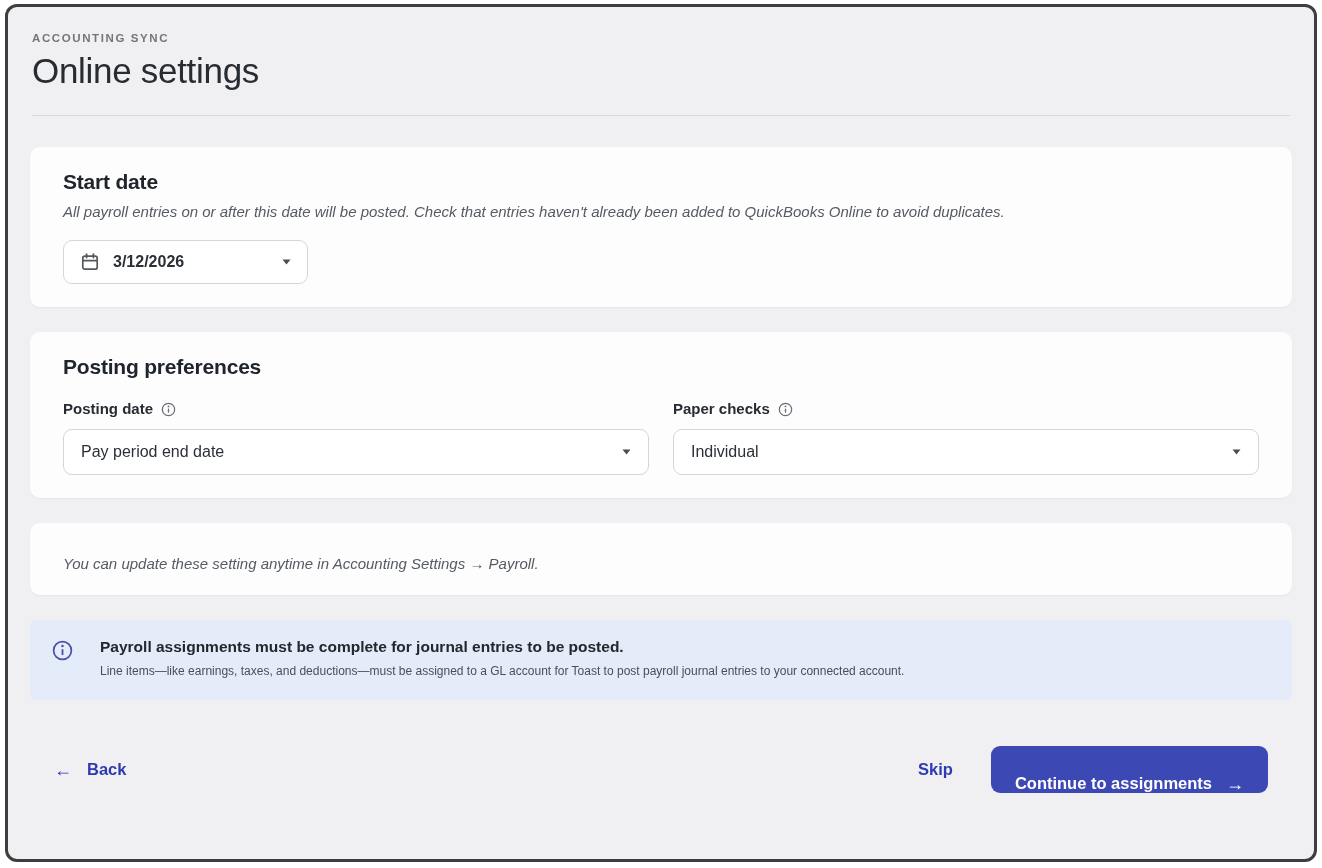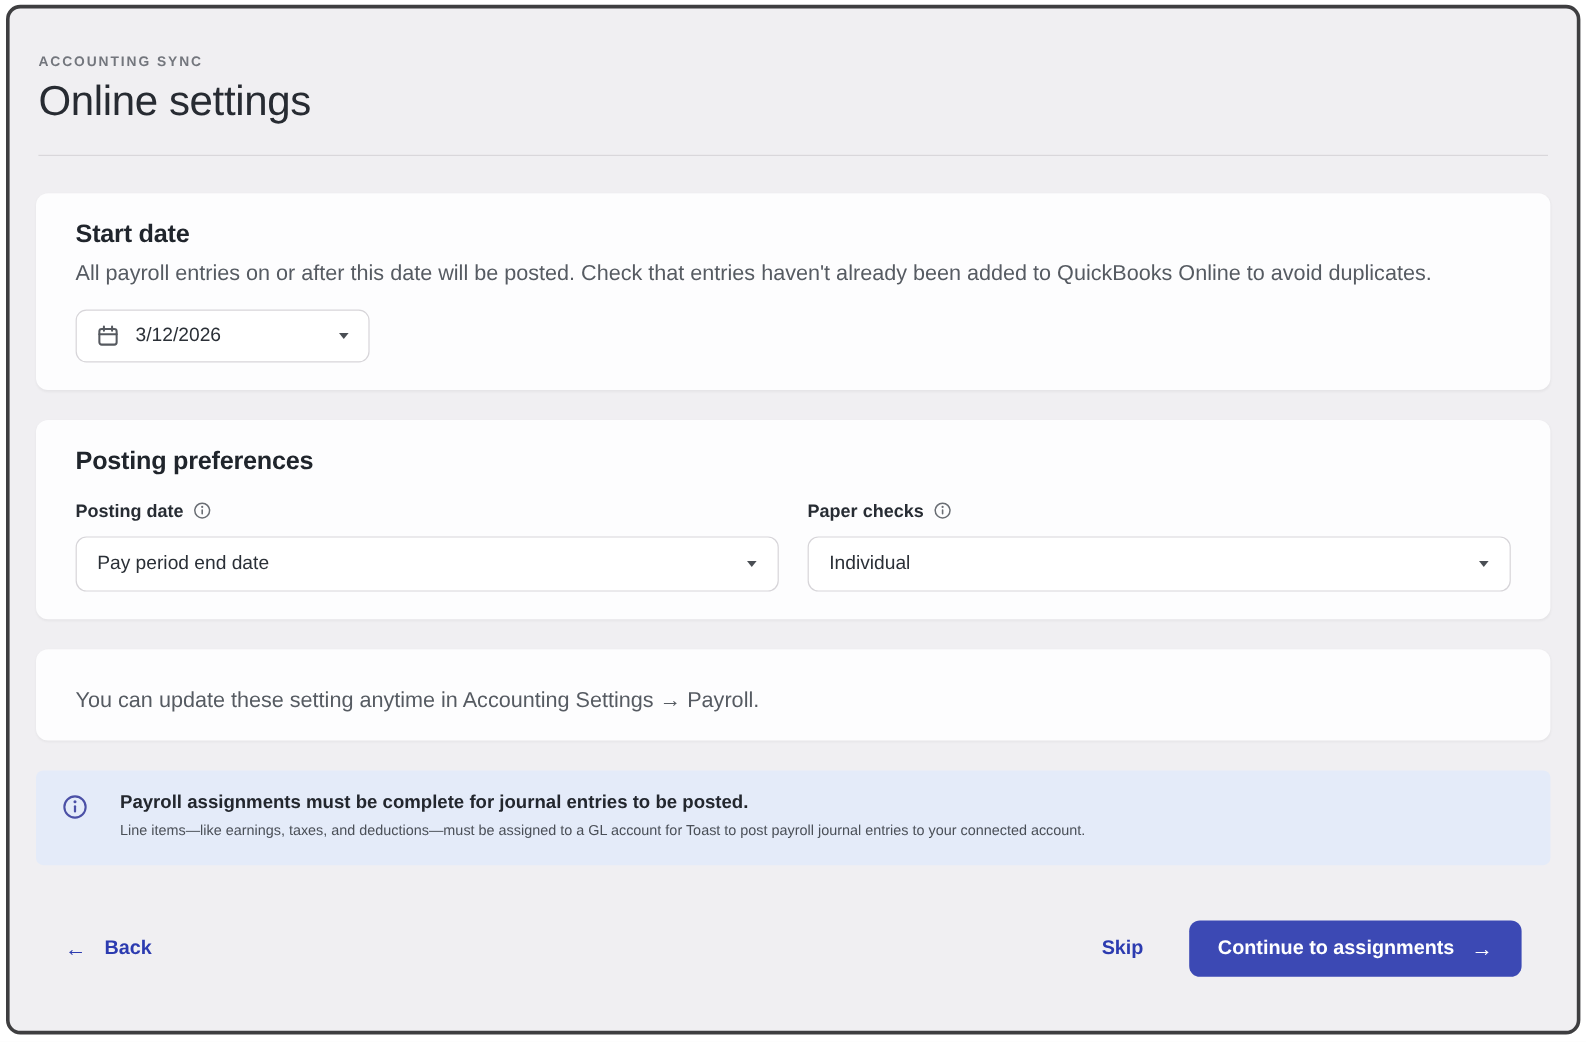--- a/index.html
+++ b/index.html
@@ -21,21 +21,21 @@
     -webkit-font-smoothing: antialiased;
   }
   .frame {
     width: 1312px; height: 858px; margin: 4px 5px;
     border: 3px solid #3e3e40;
     border-radius: 12px;
     background: var(--page-bg);
     overflow: hidden;
   }
   
-  .page-header { padding: 25px 24px 0 24px; margin-top: 14px; }
+  .page-header { padding: 25px 24px 0 24px; }
   .eyebrow {
     font-size: 11.5px; letter-spacing: 1.6px; font-weight: 600;
     color: #73767d;
   }
   .page-title {
     margin: 7px 0 0 0;
     font-size: 35px; font-weight: 400; letter-spacing: -0.3px;
     color: #272b32;
   }
   .header-divider { height: 1px; background: #d9d7db; margin-top: 24px; }
@@ -44,35 +44,36 @@
   .card {
     background: var(--card-bg);
     border-radius: 10px;
     padding: 23px 33px;
     box-shadow: 0 1px 2px rgba(30,30,45,0.05);
   }
   .card-title {
     margin: 0; font-size: 21px; font-weight: 700; color: #20252c;
     letter-spacing: -0.2px;
   }
-  .card-desc { margin: 9px 0 0 0; font-size: 18px; color: var(--text-body); }
+  .card-desc { margin: 9px 0 0 0; font-size: 15px; color: var(--text-body); font-style: italic; }
   
   .date-field {
     margin-top: 20px;
     display: inline-flex; align-items: center; gap: 13px;
     height: 44px; min-width: 245px; padding: 0 16px;
     background: #fff; border: 1px solid var(--border); border-radius: 9px;
     cursor: pointer;
+    font-weight: bold;
   }
   .date-value { font-size: 16px; color: #2b3037; }
   .caret { margin-left: auto; display: inline-flex; }
   
   .pref-grid { display: grid; grid-template-columns: 1fr 1fr; gap: 24px; margin-top: 21px; }
   .field-label {
-    display: flex; align-items: flex-start; gap: 8px;
+    display: flex; align-items: flex-end; gap: 8px;
     font-size: 15px; font-weight: 700; color: #272c33;
   }
   .info-icon-gray { color: #6a6e74; display: inline-flex; }
   .select-box {
     margin-top: 12px;
     display: flex; align-items: center;
     height: 46px; padding: 0 17px;
     background: #fff; border: 1px solid var(--border); border-radius: 9px;
     font-size: 16px; color: #2b3037;
     cursor: pointer;
@@ -100,21 +101,21 @@
     font-family: inherit;
   }
   .back-arrow, .btn-arrow { font-size: 18px; line-height: 1; }
   .footer-right { display: flex; align-items: center; gap: 38px; }
   .skip-link {
     color: var(--link); font-size: 16.5px; font-weight: 700;
     cursor: pointer; background: none; border: none; padding: 0;
     font-family: inherit;
   }
   .continue-btn {
-    display: flex; align-items: center; gap: 14px;
+    display: flex; align-items: flex-end; gap: 14px;
     background: var(--accent); color: #fff;
     font-size: 16.5px; font-weight: 700; font-family: inherit;
     border: none; border-radius: 9px;
     height: 47px; padding: 0 24px;
     cursor: pointer;
   }
   svg { display: block; }
 </style>
 </head>
 <body>

